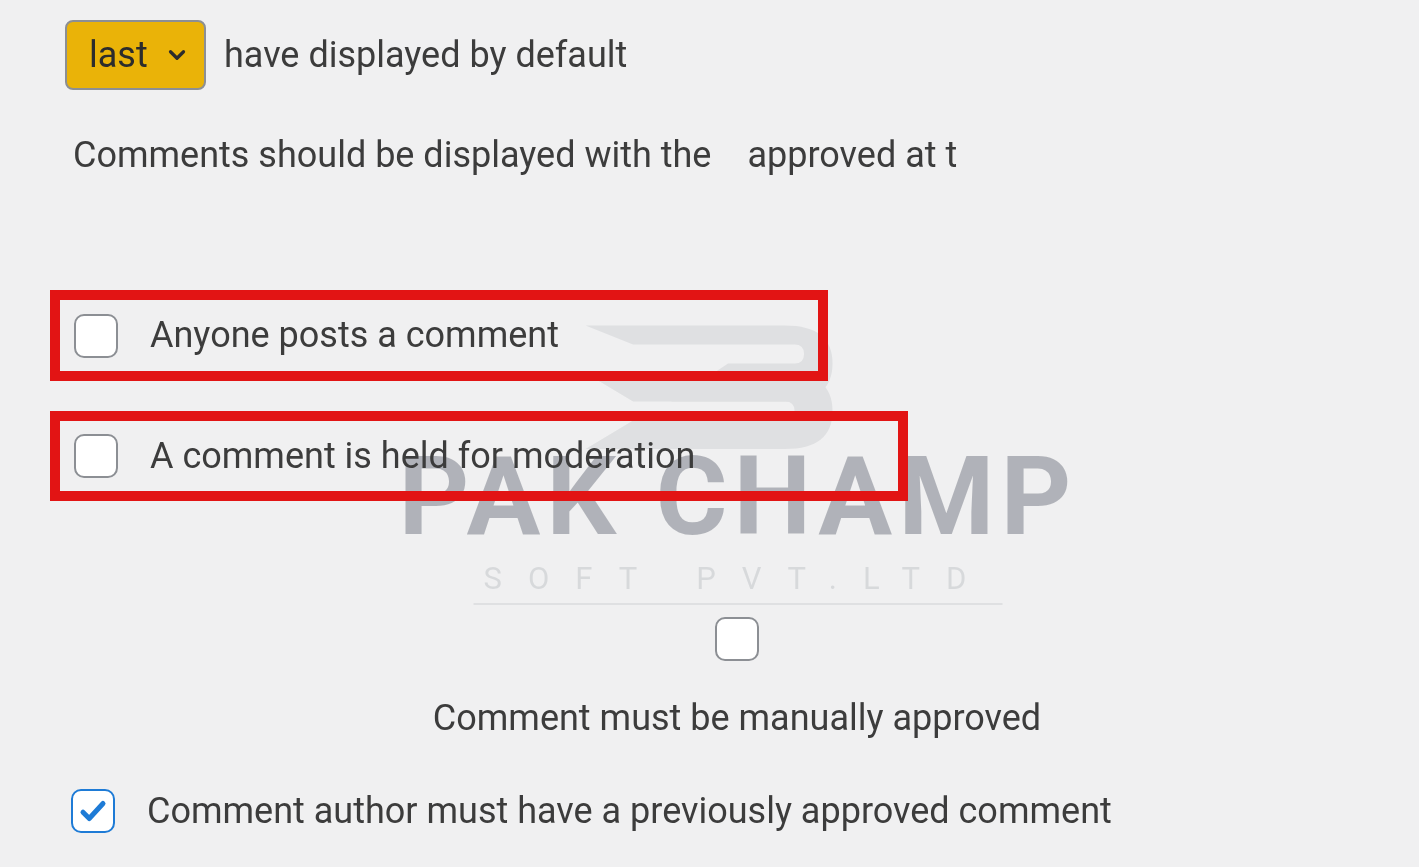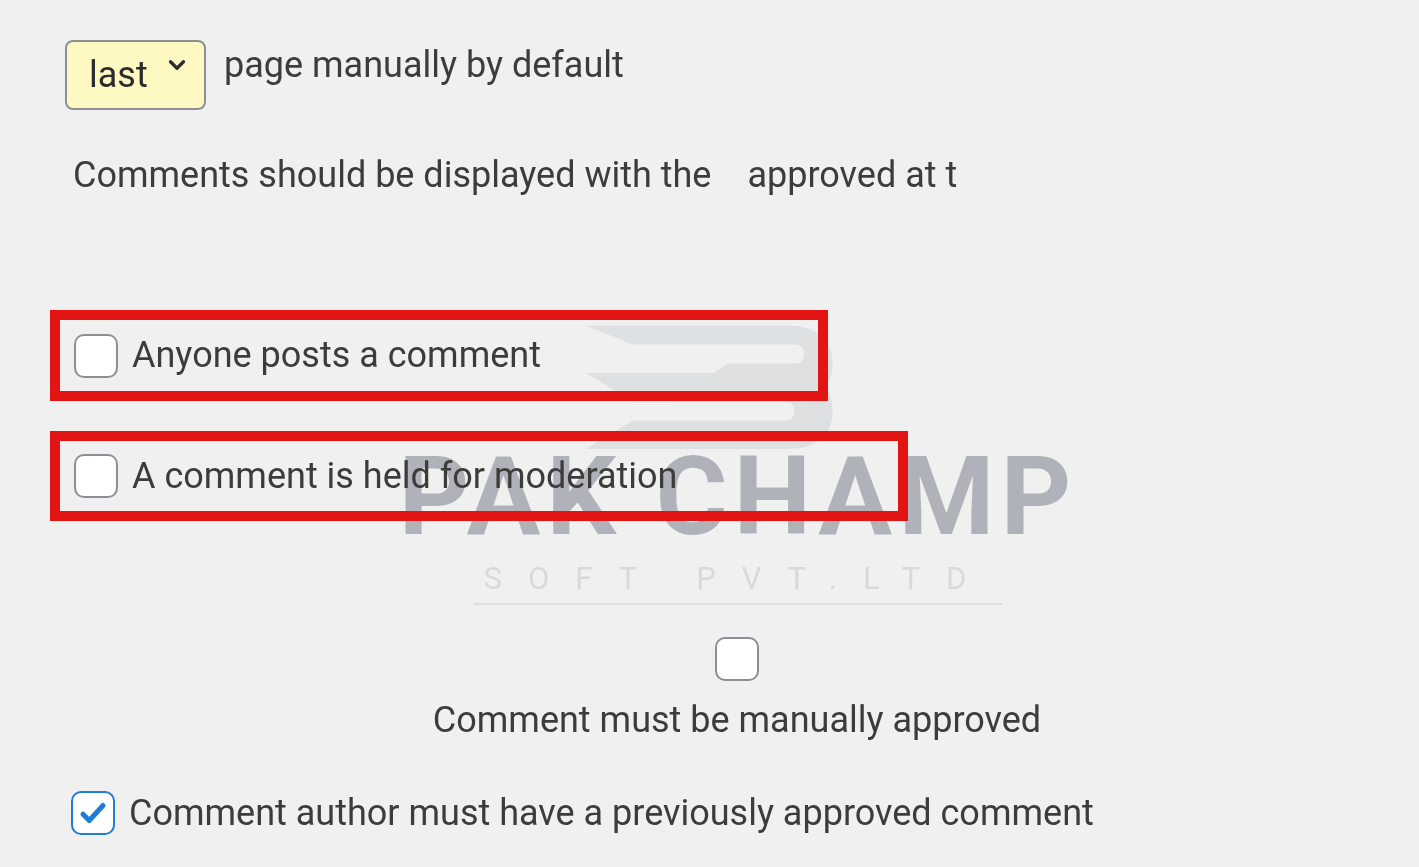--- a/index.html
+++ b/index.html
@@ -29,51 +29,50 @@
   }
 
   .row-pad {
     margin-bottom: 55px;
   }
 
   
   .wp-select {
     appearance: none;
     -webkit-appearance: none;
-    background: #fef9c3;
+    background: #eab308;
     border: 2px solid #8c8f94;
     border-radius: 8px;
     padding: 12px 56px 12px 22px;
     font-size: 36px;
     color: #2c2c2c;
     font-family: inherit;
     cursor: pointer;
     position: relative;
-    margin-top: 20px;
   }
   .select-wrap {
     position: relative;
     display: inline-flex;
     align-items: center;
   }
   .select-wrap .chev {
     position: absolute;
     right: 16px;
     pointer-events: none;
     color: #2c2c2c;
   }
   .chev svg { display: block; }
 
   .txt { margin: 0 18px; white-space: nowrap; }
 
   
   .cb-row {
     display: flex;
     align-items: center;
-    gap: 14px;
+    gap: 32px;
     padding: 6px 10px;
   }
   .cb {
     width: 40px;
     height: 40px;
     border: 2px solid #8c8f94;
     border-radius: 10px;
     background: #ffffff;
     display: inline-flex;
     align-items: center;
@@ -162,21 +161,21 @@
     <span class="select-wrap">
       <select class="wp-select">
         <option>last</option>
       </select>
       <span class="chev">
         <svg width="26" height="26" viewBox="0 0 24 24" fill="none" stroke="currentColor" stroke-width="3" stroke-linecap="round" stroke-linejoin="round">
             <polyline points="6 9 12 15 18 9"></polyline>
           </svg>
       </span>
     </span>
-    <span class="txt">page manually by default</span>
+    <span class="txt">have displayed by default</span>
   </div>
 
   <div class="row row-pad" style="margin-bottom:110px;">
     <span class="txt" style="margin-left:8px;">Comments should be displayed with the</span>
     <span class="txt">approved at t</span>
   </div>
 
   <div style="margin-left:-15px;">
     <div class="highlight-box">
       <label class="cb-row">

